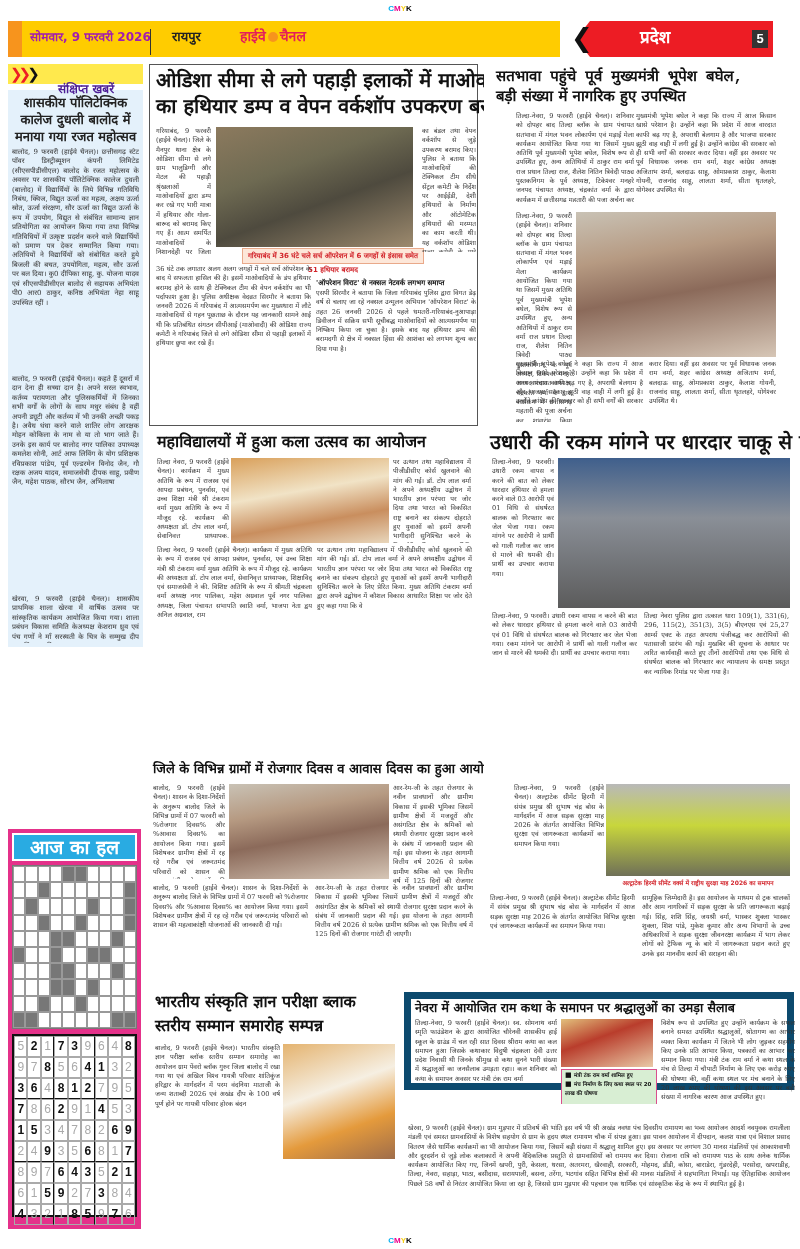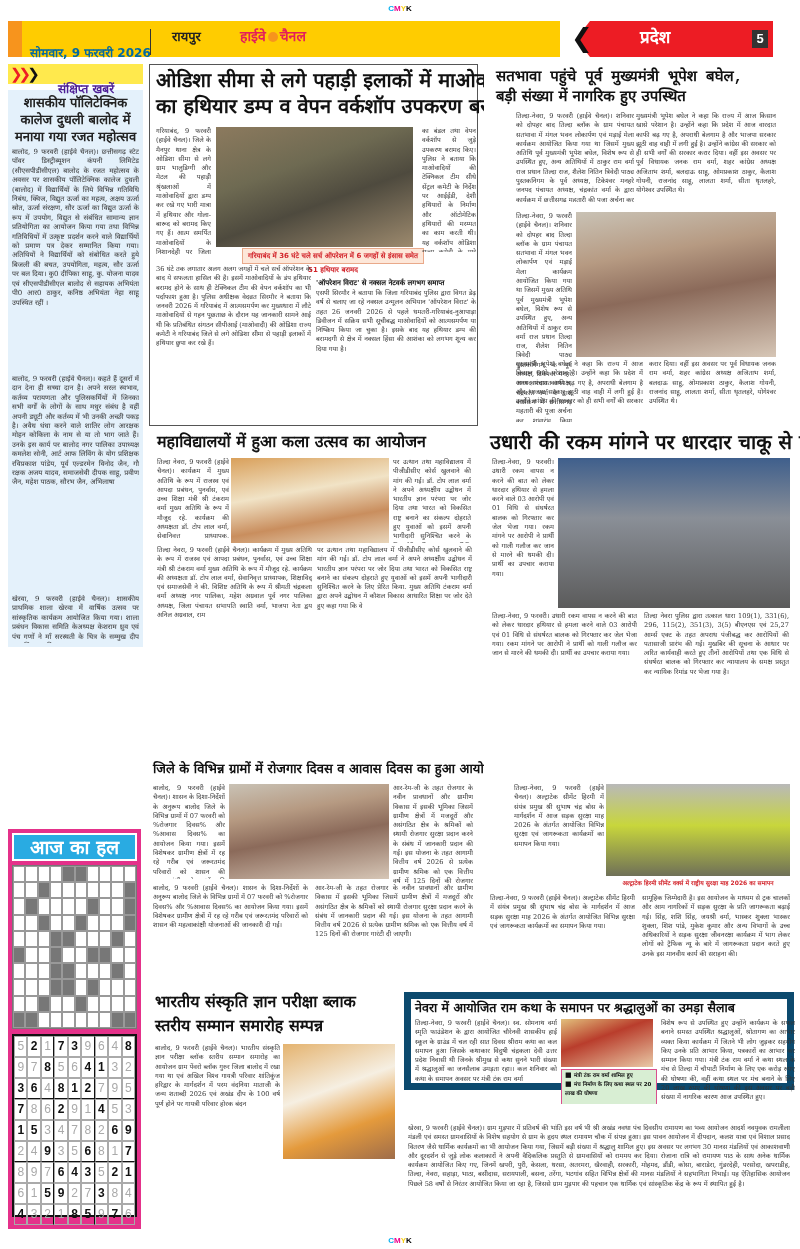--- a/index.html
+++ b/index.html
@@ -4,21 +4,21 @@
 <style>
   * { box-sizing: border-box; margin: 0; padding: 0; }
   html, body { width: 800px; height: 1249px; background: #fff; overflow: hidden; }
   body { font-family: "DejaVu Sans", sans-serif; color: #222; position: relative; }
   .cmyk { position: absolute; left: 0; width: 800px; text-align: center; font: bold 8px "Liberation Sans", sans-serif; letter-spacing: 0; }
   .cmyk .c { color: #00aeef; } .cmyk .m { color: #ec008c; } .cmyk .y { color: #f7d117; } .cmyk .k { color: #000; }
   .cmyk.top { top: 4px; } .cmyk.bot { top: 1236px; }
 
   .mast { position: absolute; top: 21px; left: 8px; width: 366px; height: 36px; background: #ffcc00; }
   .mast-left { position: absolute; top: 21px; left: 8px; width: 14px; height: 36px; background: #f7941d; }
-  .mast-date { position: absolute; top: 28px; left: 30px; font: bold 12px "DejaVu Sans", sans-serif; color: #0369a1; margin-top: 16px; }
+  .mast-date { position: absolute; top: 28px; left: 30px; font: bold 12px "DejaVu Sans", sans-serif; color: #a21caf; }
   .mast-sep { position: absolute; top: 29px; left: 150px; width: 1px; height: 26px; background: #333; }
   .mast-city { position: absolute; top: 27px; left: 172px; font: bold 13px "DejaVu Sans", sans-serif; color: #222; }
   .mast-brand { position: absolute; top: 26px; left: 240px; font: bold 14px "DejaVu Sans", sans-serif; color: #e41e5a; }
   .mast-brand .dot { display: inline-block; width: 10px; height: 10px; border-radius: 50%; background: #f7941d; vertical-align: middle; margin: 0 2px; }
   .mast-yellow2 { position: absolute; top: 21px; left: 374px; width: 186px; height: 36px; background: #ffcc00; }
   .mast-red { position: absolute; top: 21px; left: 590px; width: 183px; height: 36px; background: #ed1c24; }
   .mast-chevron { position: absolute; top: 21px; left: 576px; width: 0; height: 0; border-top: 18px solid transparent; border-bottom: 18px solid transparent; border-right: 14px solid #ed1c24; }
   .mast-chev-black { position: absolute; top: 23px; left: 571px; font: bold 26px "DejaVu Sans", sans-serif; color: #111; line-height: 30px; }
   .mast-section { position: absolute; top: 25px; left: 640px; font: bold 17px "DejaVu Sans", sans-serif; color: #fff; }
   .mast-page { position: absolute; top: 30px; left: 752px; width: 16px; height: 18px; background: #333; color: #fff; font: bold 13px "Liberation Sans", sans-serif; text-align: center; line-height: 18px; }

